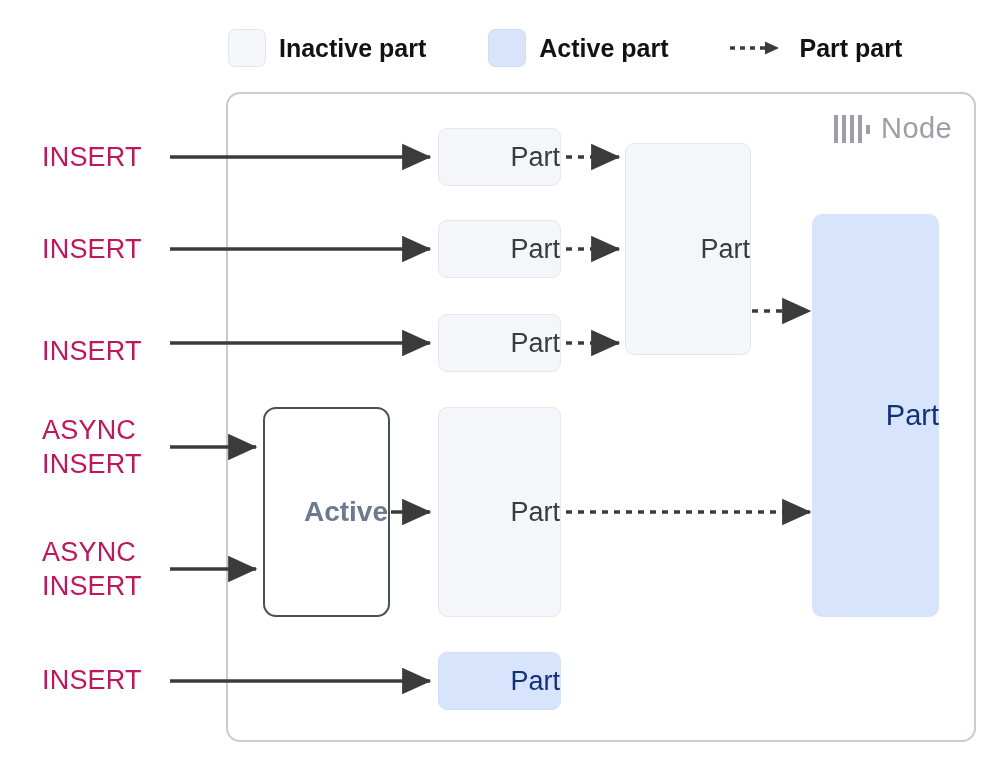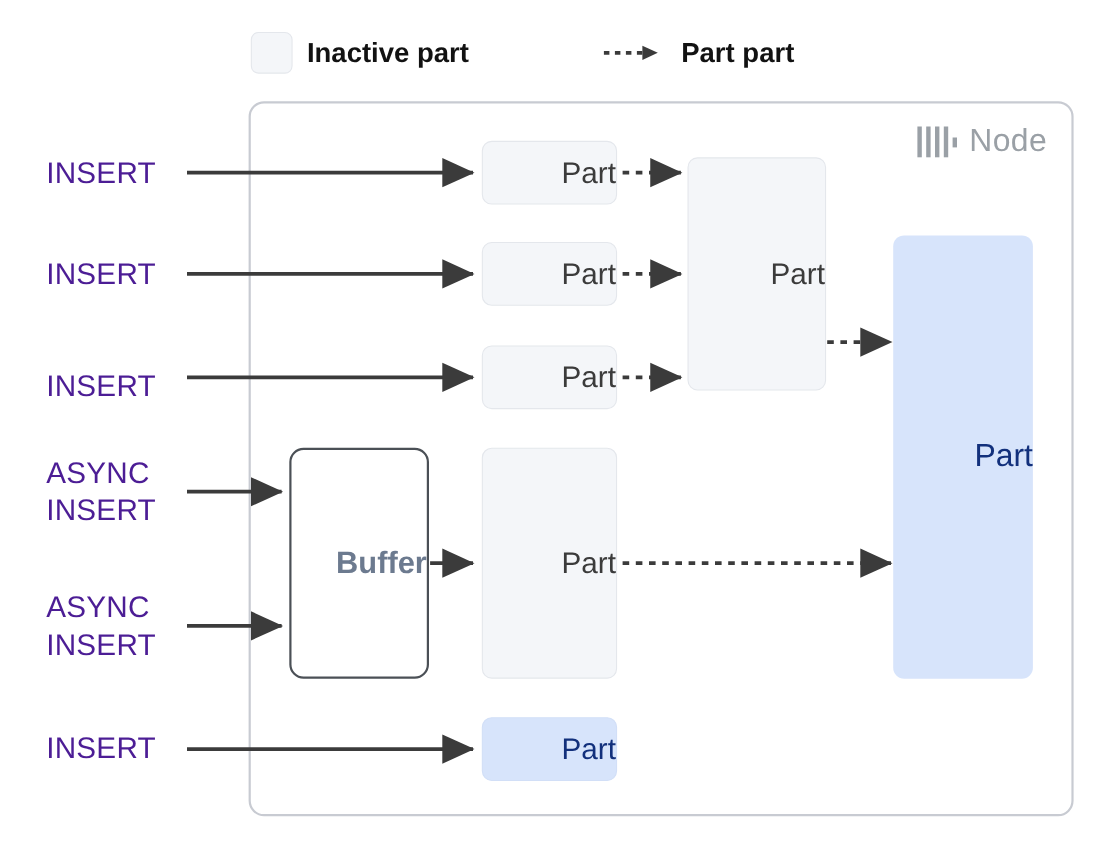--- a/index.html
+++ b/index.html
@@ -110,21 +110,21 @@
   }
   .ch-logo i.dot {
     height: 9px;
     margin-bottom: 9px;
   }
 
   
   .qlabel {
     position: absolute;
     font-size: 27px;
-    color: #4c1d95;
+    color: #be185d;
     line-height: 1.25;
     letter-spacing: 0.2px;
     white-space: pre-line;
     text-align: left;
   }
 
   
   .box {
     position: absolute;
     box-sizing: border-box;
@@ -174,20 +174,24 @@
 <body>
 
 <div id="canvas">
 
   <div class="legend">
     <div class="legend-item">
       <span class="legend-swatch inactive"></span>
       <span class="legend-label">Inactive part</span>
     </div>
     <div class="legend-gap"></div>
+    <div class="legend-item">
+      <span class="legend-swatch active"></span>
+      <span class="legend-label">Active part</span>
+    </div>
     <div class="legend-gap-2"></div>
     <div class="legend-item">
       <span class="legend-dash">
         <svg width="58" height="14" viewBox="0 0 58 14">
           <line x1="1" y1="7" x2="36" y2="7" stroke="#3b3b3b" stroke-width="3.4" stroke-dasharray="5,5"></line>
           <path d="M36,0.5 L50,7 L36,13.5 Z" fill="#3b3b3b"></path>
         </svg>
       </span>
       <span class="legend-label">Part part</span>
     </div>
@@ -259,21 +263,21 @@
 
   <div class="box box-inactive" style="left:438px; top:403px; width:123px; height:210px;">
     <span>Part</span>
   </div>
 
   <div class="box box-active" style="left:438px; top:648px; width:123px; height:58px;">
     <span>Part</span>
   </div>
 
   <div class="box box-buffer" style="left:263px; top:403px; width:127px; height:210px;">
-    <span>Buffer</span>
+    <span>Active</span>
   </div>
 
   <div class="box box-inactive" style="left:625px; top:139px; width:126px; height:212px;">
     <span>Part</span>
   </div>
 
   <div class="box box-merge-big" style="left:812px; top:210px; width:127px; height:403px;">
     <span>Part</span>
   </div>
 

